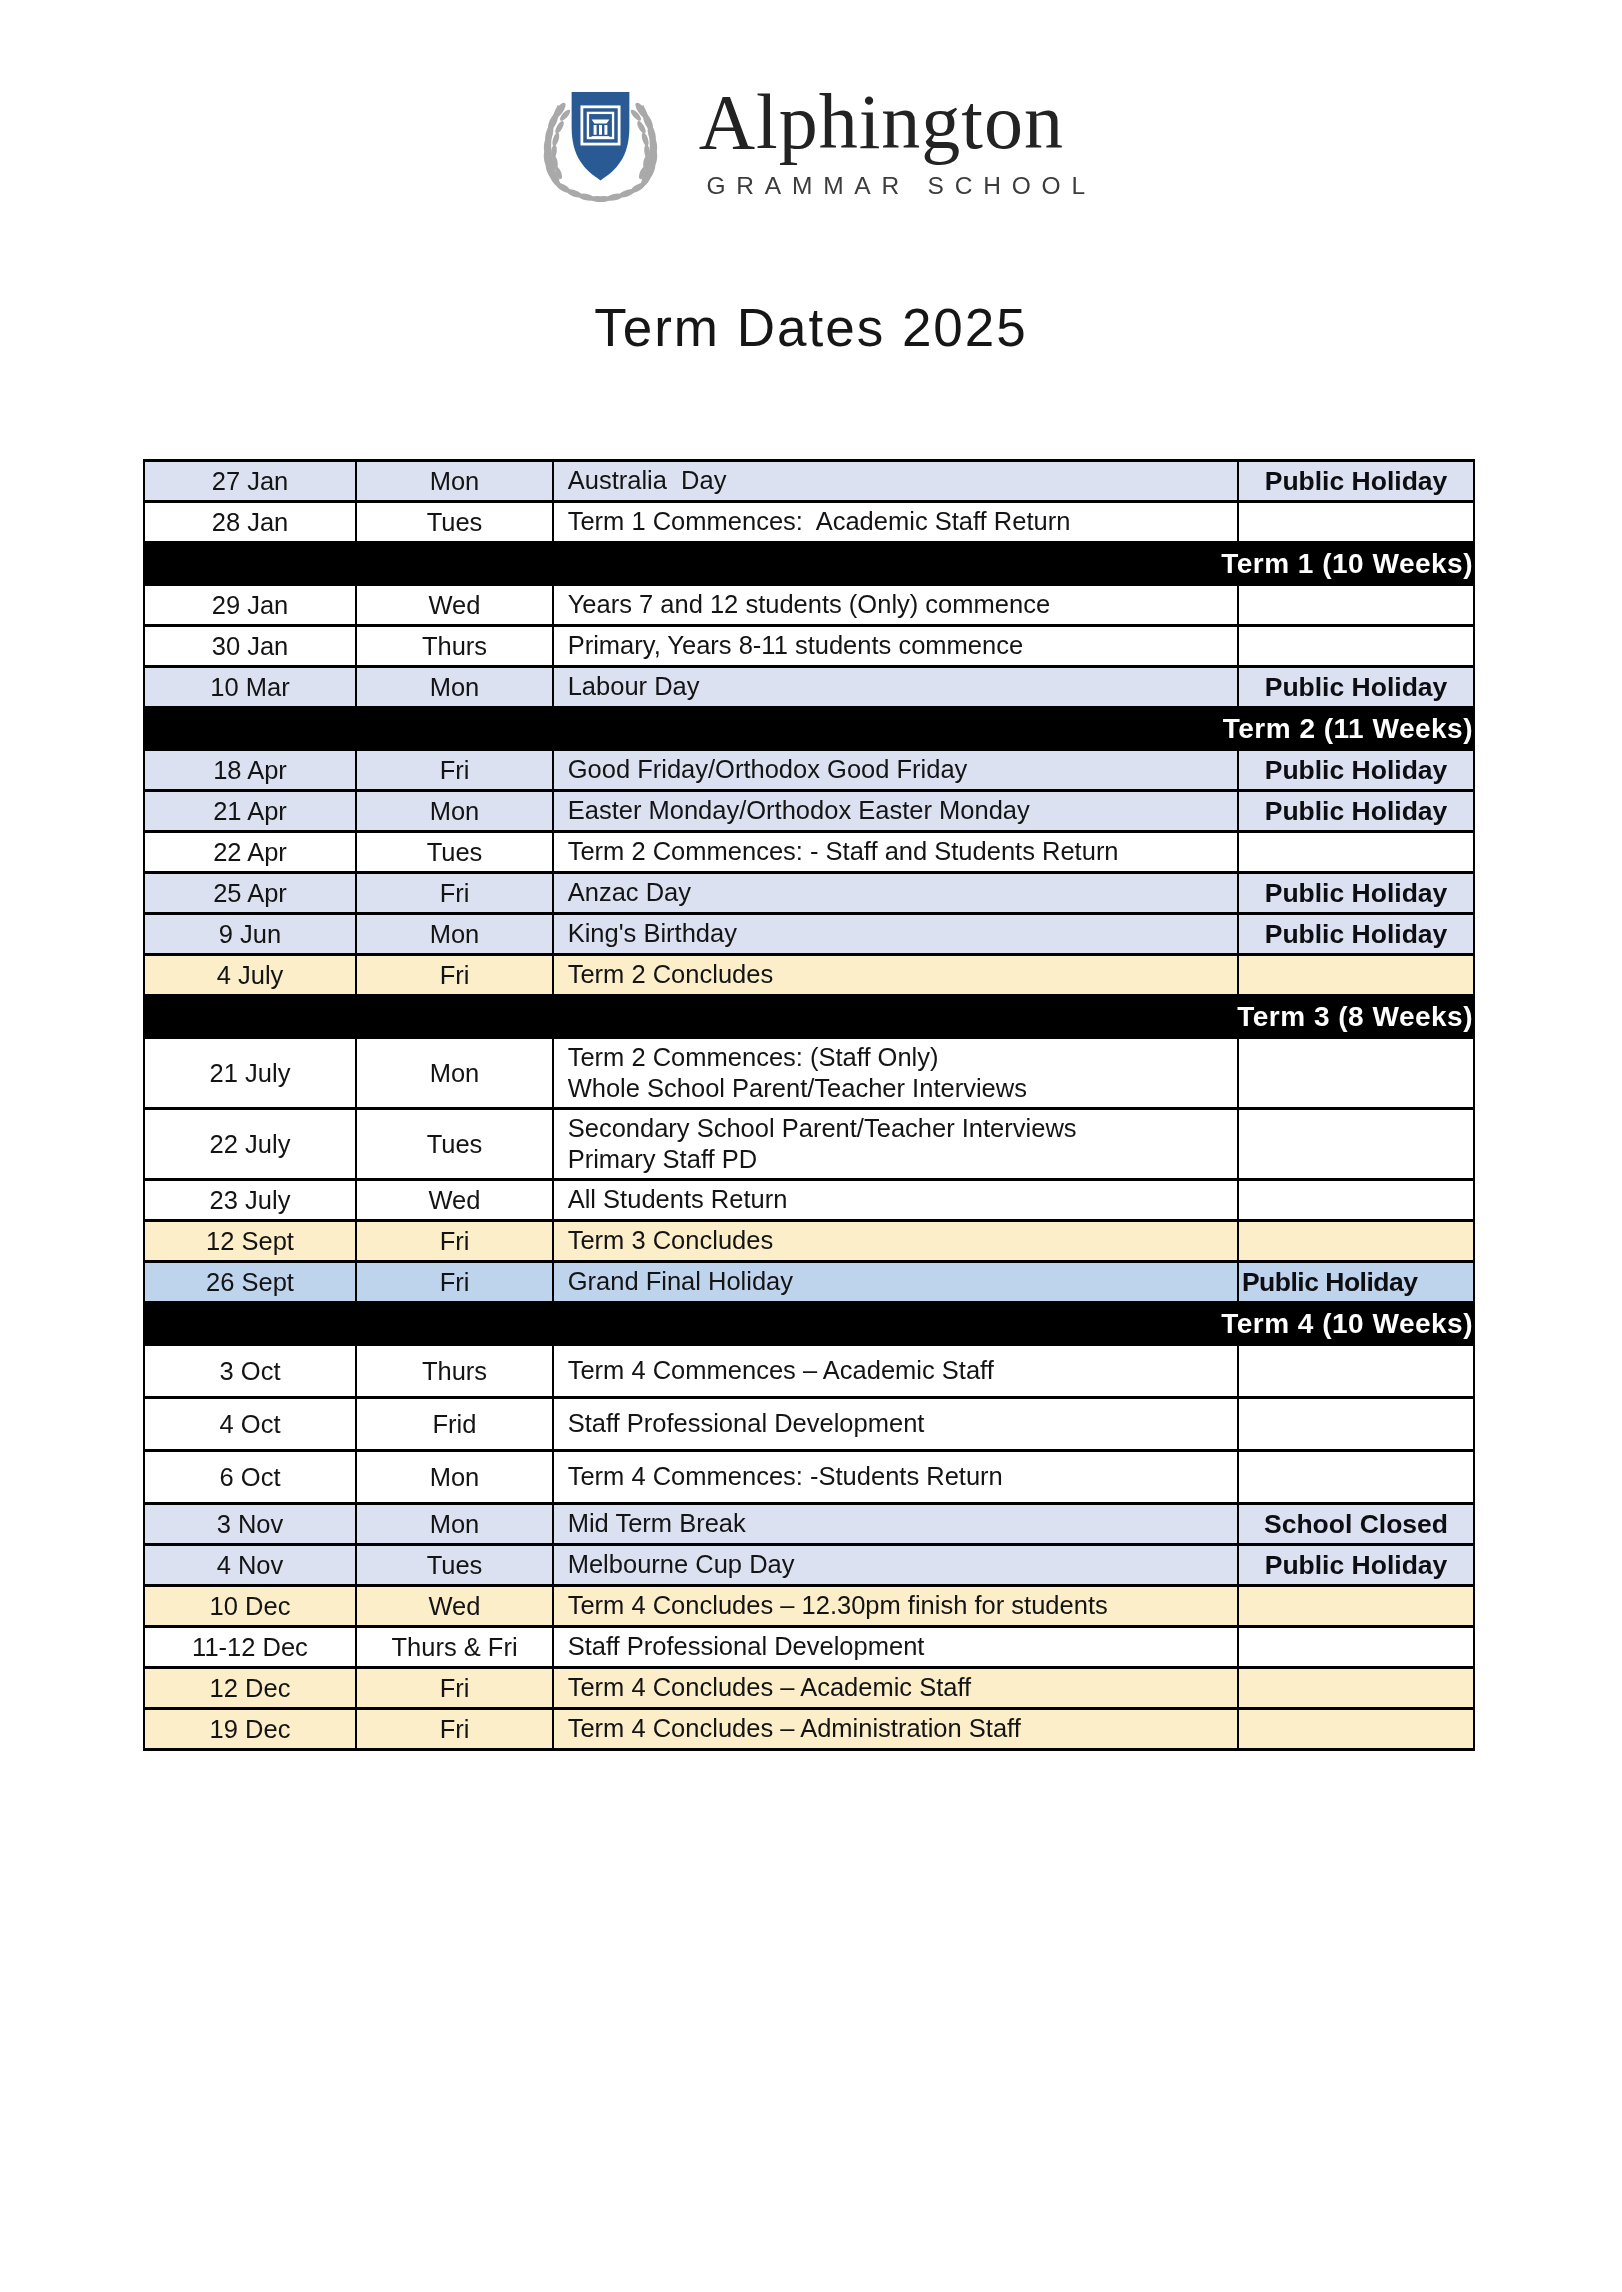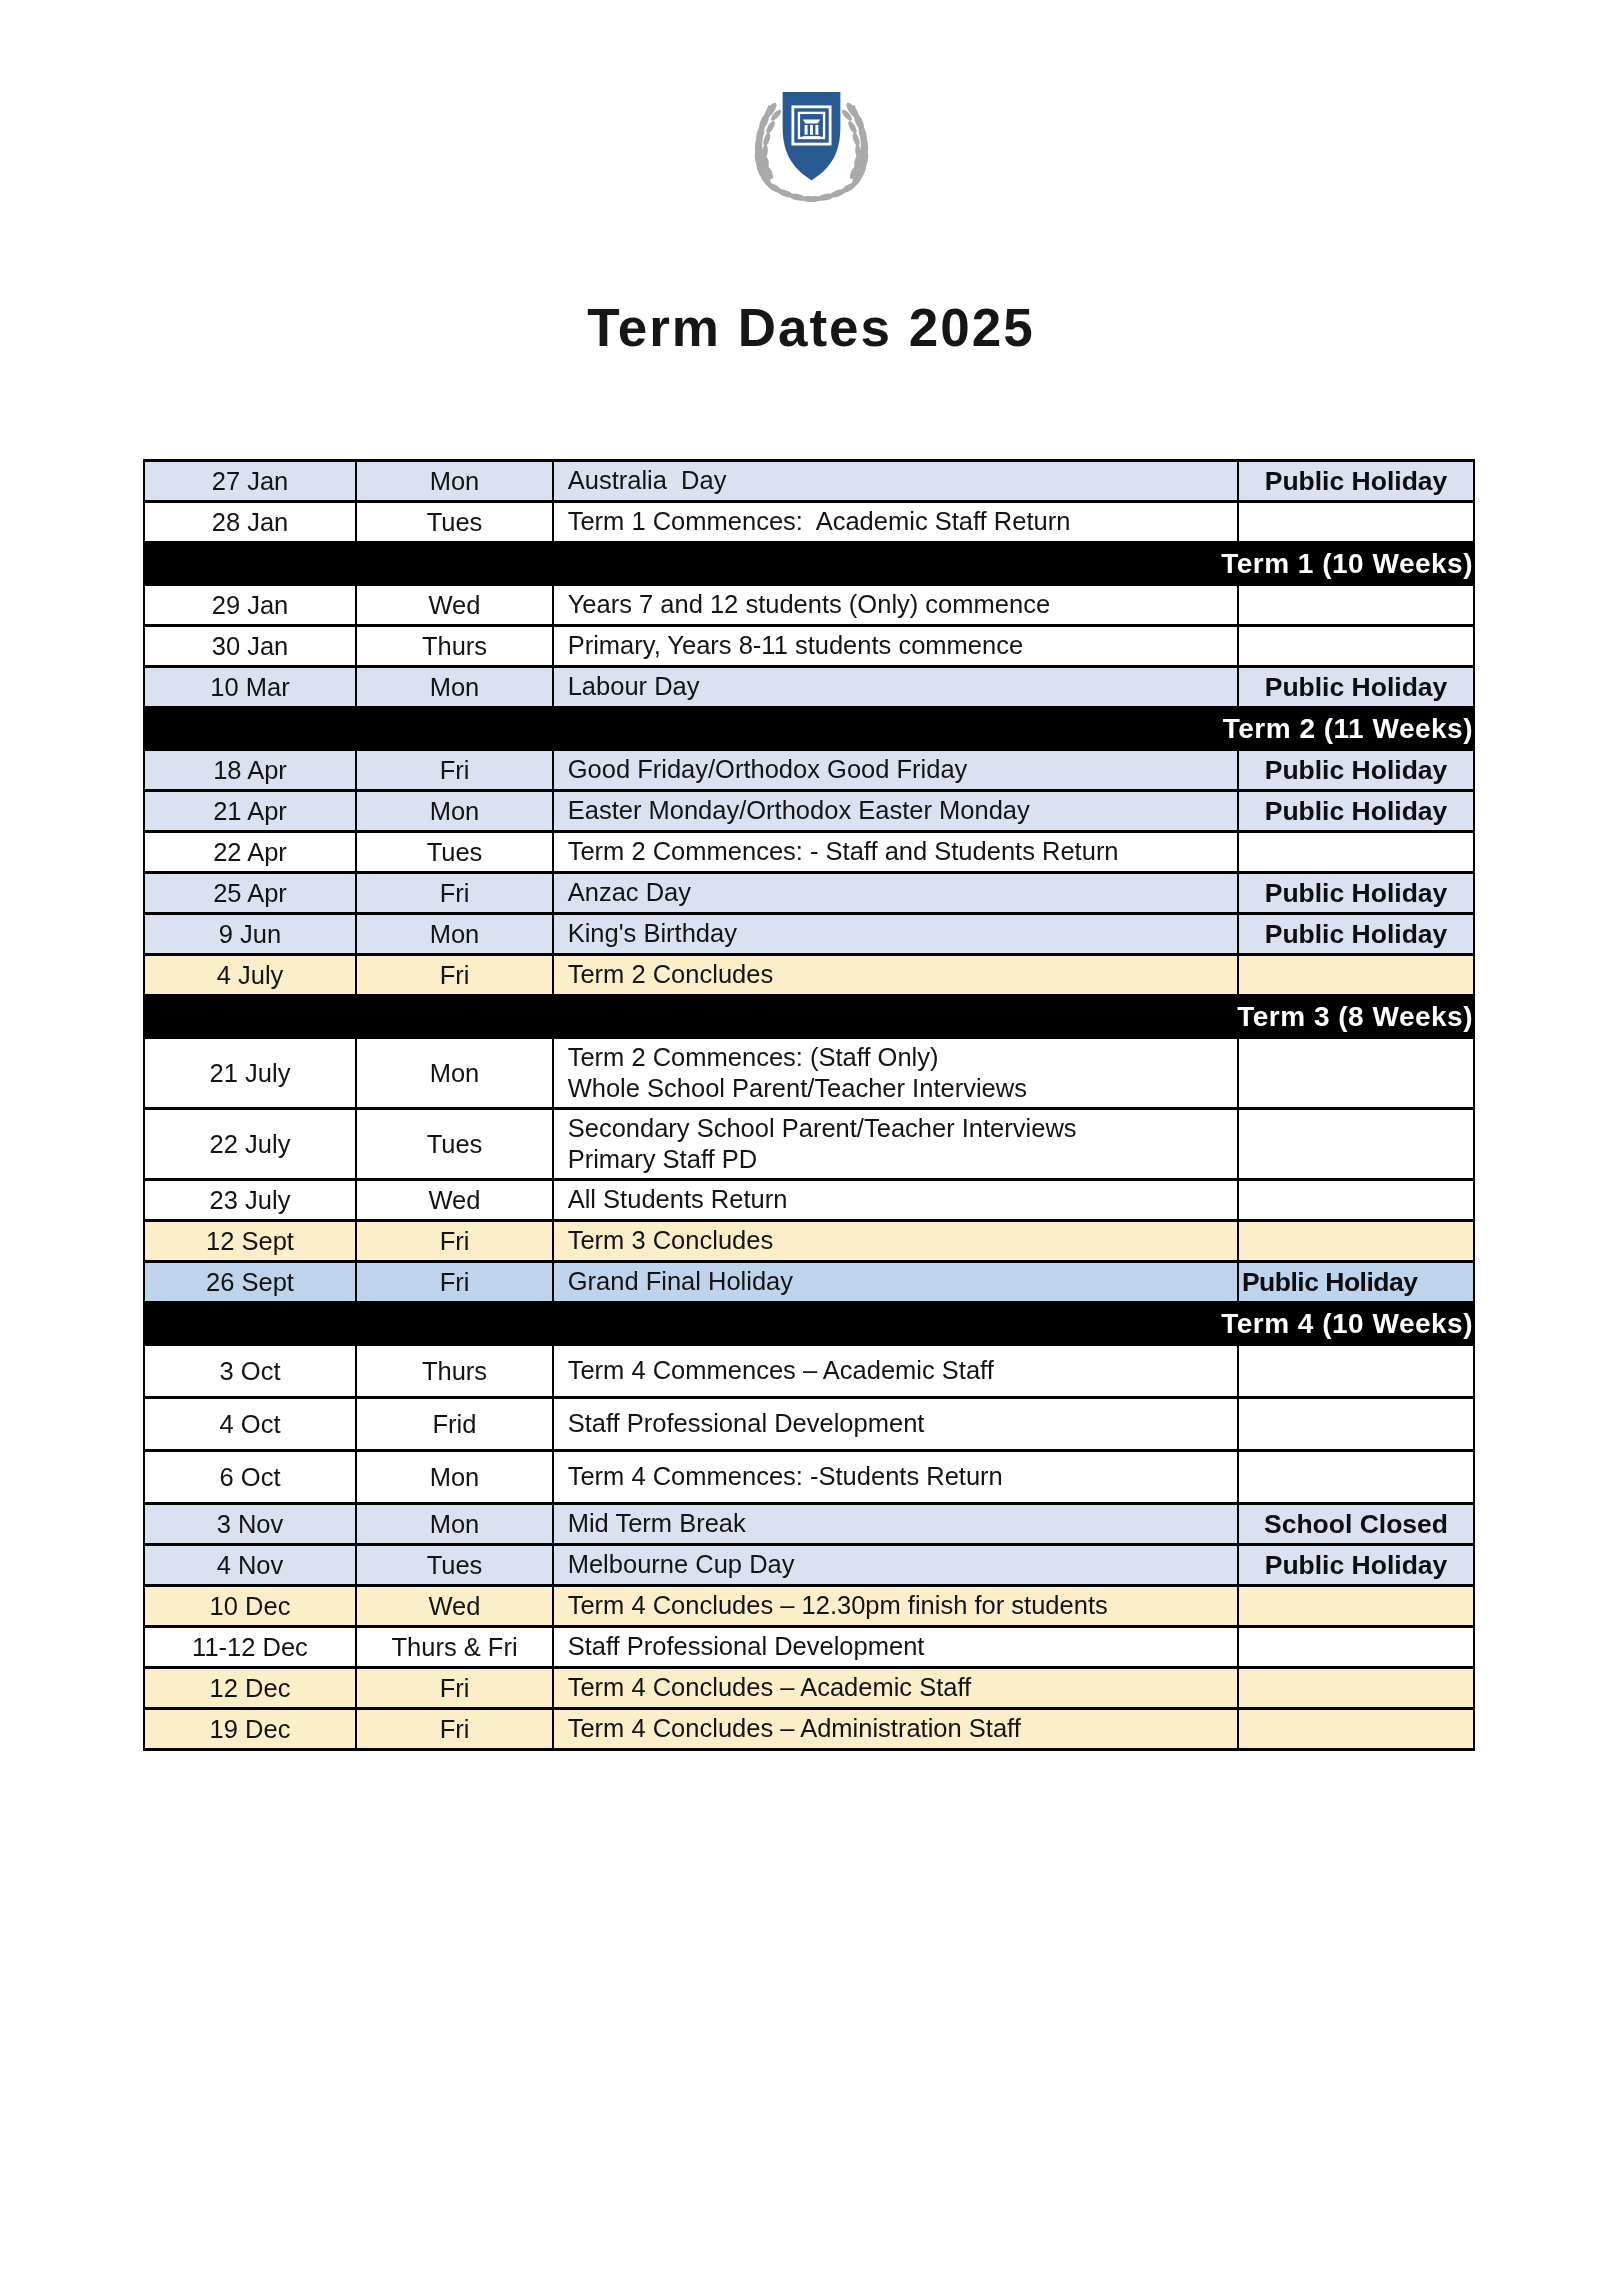--- a/index.html
+++ b/index.html
@@ -19,21 +19,21 @@
     color:#232323; letter-spacing:1px;
   }
   .school-subtitle {
     font-size:24.5px; letter-spacing:10.8px; color:#3c3c3c; margin-top:11.8px; padding-left:7.8px;
     white-space:nowrap;
   }
 
   
   .page-title {
     position:absolute; top:297px; left:0; width:100%; text-align:center;
-    font-size:53px; font-weight:700; letter-spacing:2px; color:#161616;
+    font-size:53px; font-weight:400; letter-spacing:2px; color:#161616;
   }
 
   
   table.term-table {
     position:absolute; left:143px; top:459px; width:1330px;
     border-collapse:collapse; table-layout:fixed;
     border:2.9px solid #000;
   }
   td {
     border:2px solid #000; border-top-width:3.9px; border-bottom-width:3.9px;
@@ -100,20 +100,24 @@
           <rect x="60" y="40" width="40" height="40" fill="none" stroke="#ffffff" stroke-width="3"></rect>
           <rect x="66.5" y="46.5" width="27" height="27" fill="none" stroke="#ffffff" stroke-width="2.5"></rect>
           <path d="M70.5,53.5 h19 l-3,4.5 h-13 z" fill="#ffffff"></path>
           <rect x="72.6" y="59.5" width="3.2" height="10.5" fill="#ffffff"></rect>
           <rect x="78.4" y="59.5" width="3.2" height="10.5" fill="#ffffff"></rect>
           <rect x="84.2" y="59.5" width="3.2" height="10.5" fill="#ffffff"></rect>
           <rect x="70.5" y="71.5" width="19" height="3" fill="#ffffff"></rect>
         </g>
       </svg>
     </div>
+    <div class="logo-text">
+      <div class="school-name">Alphington</div>
+      <div class="school-subtitle">GRAMMAR SCHOOL</div>
+    </div>
   </div>
 
   <div class="page-title">Term Dates 2025</div>
 
   <table class="term-table">
     <colgroup>
       <col style="width:212px">
         <col style="width:197px">
         <col style="width:685px">
         <col style="width:236px">

